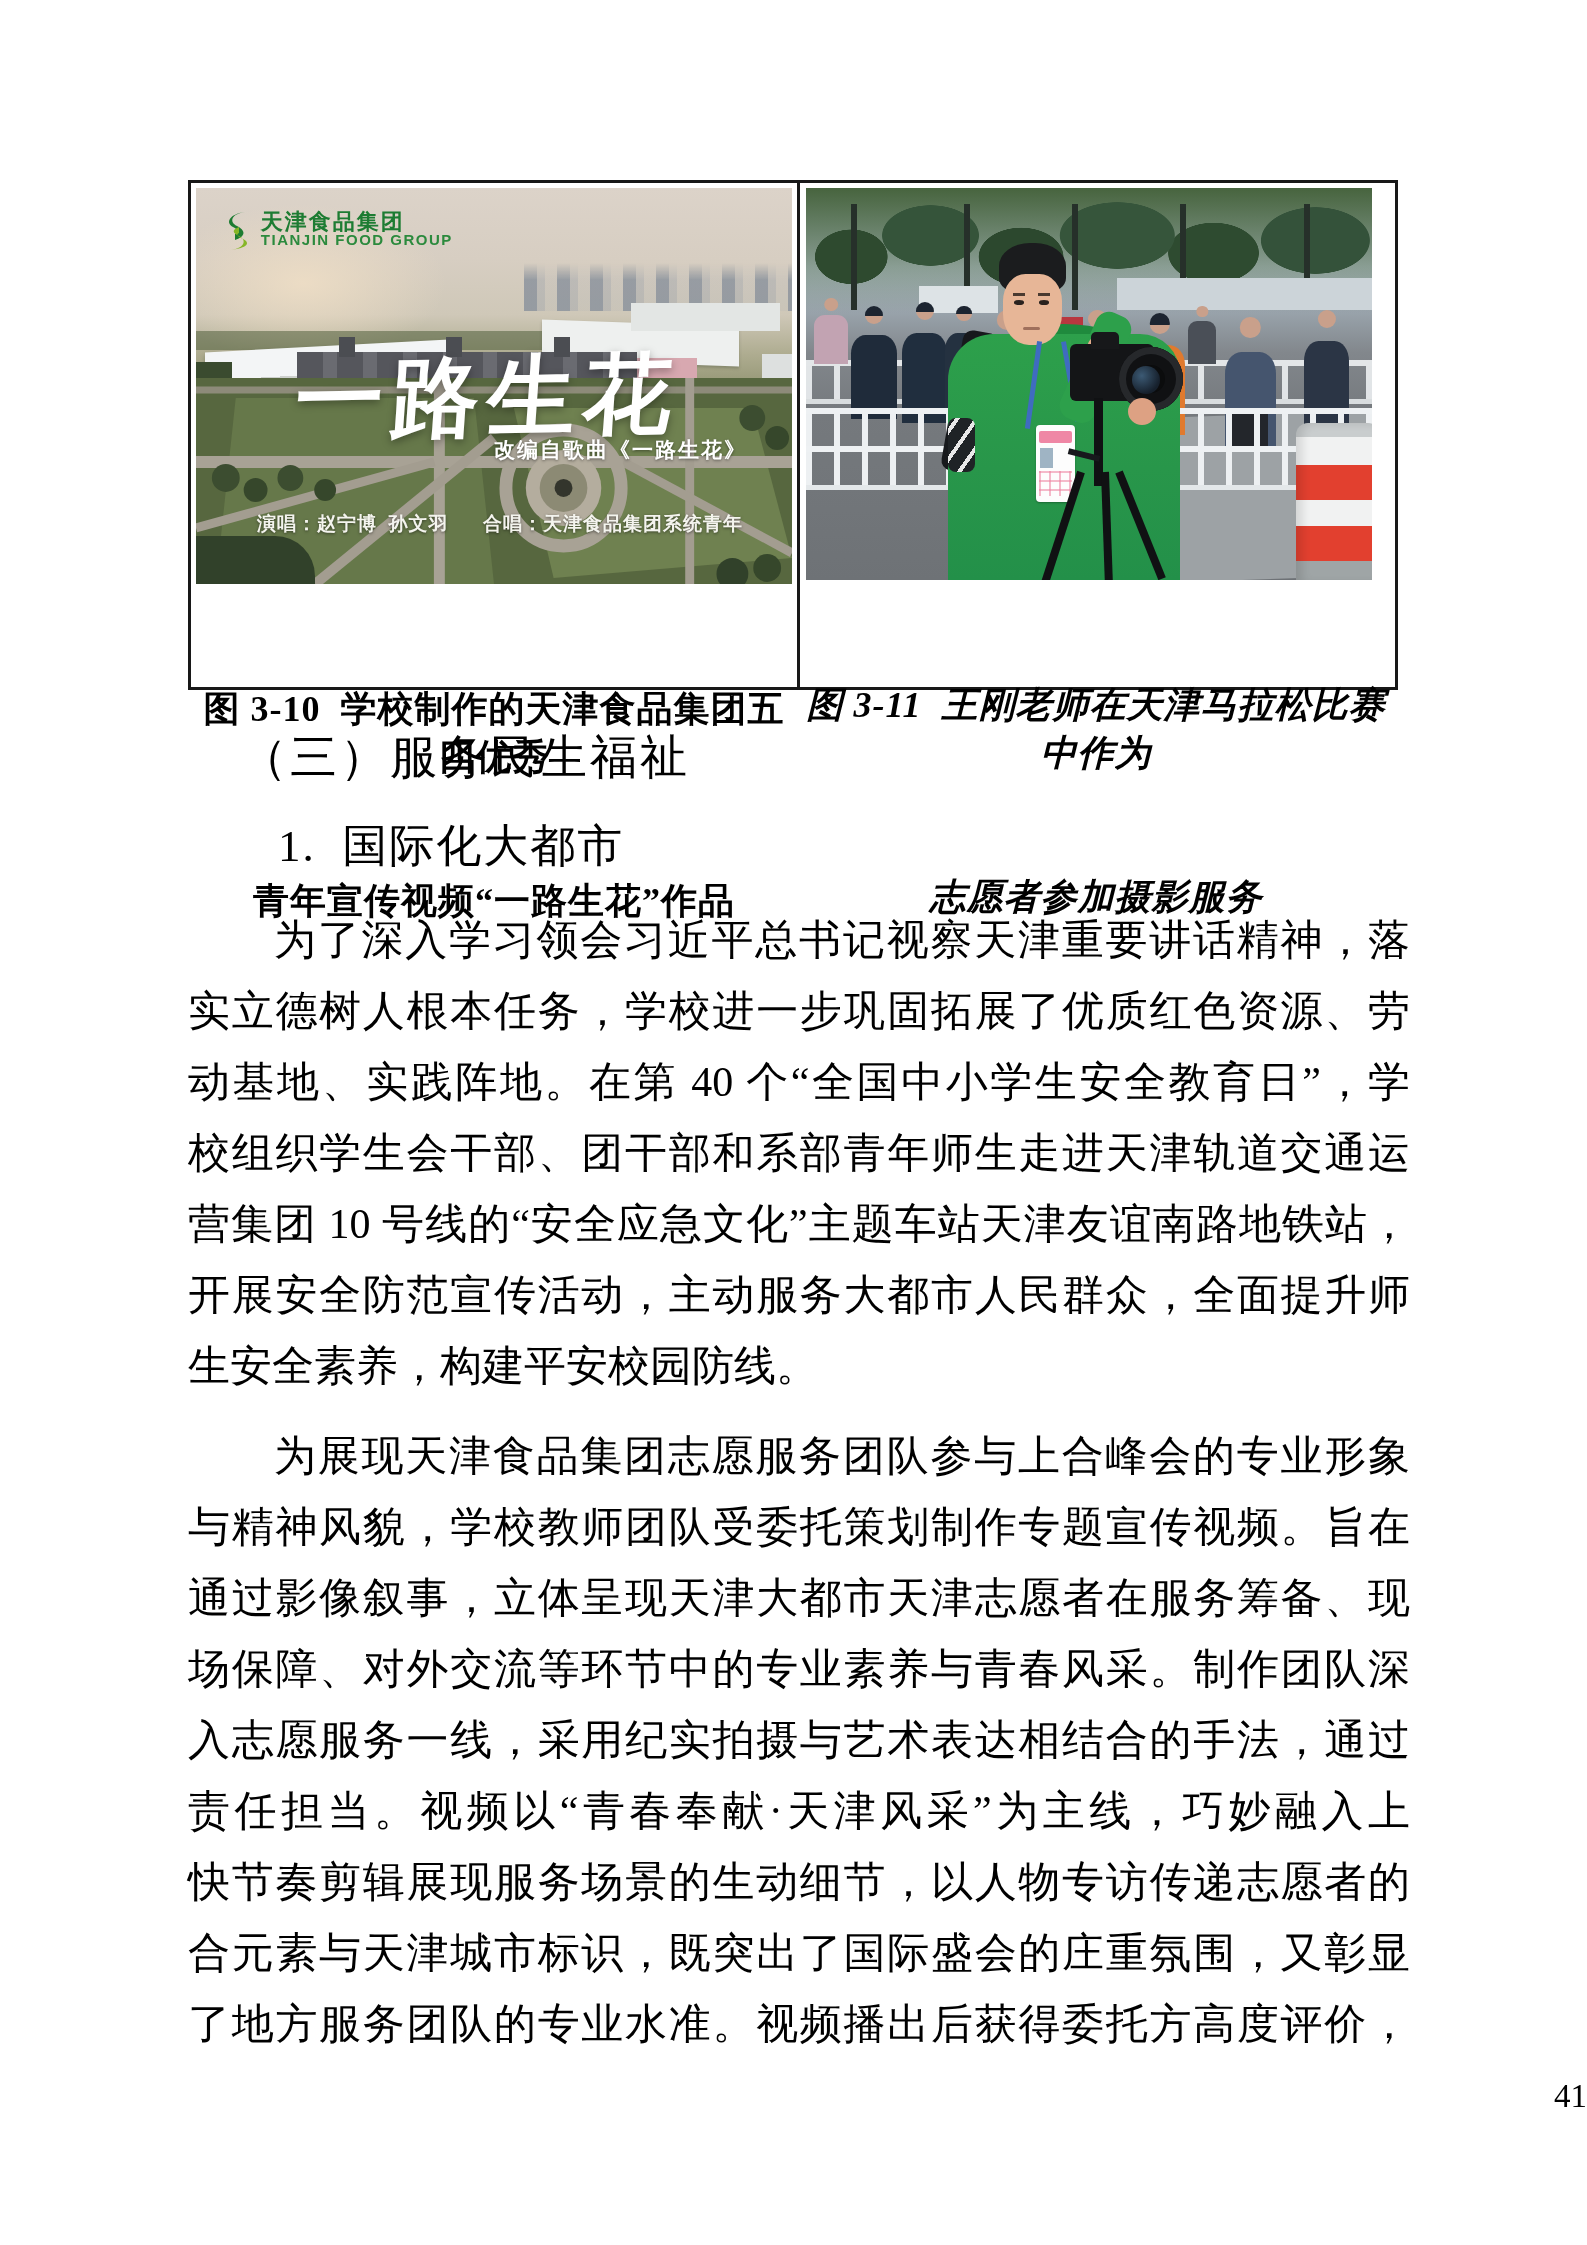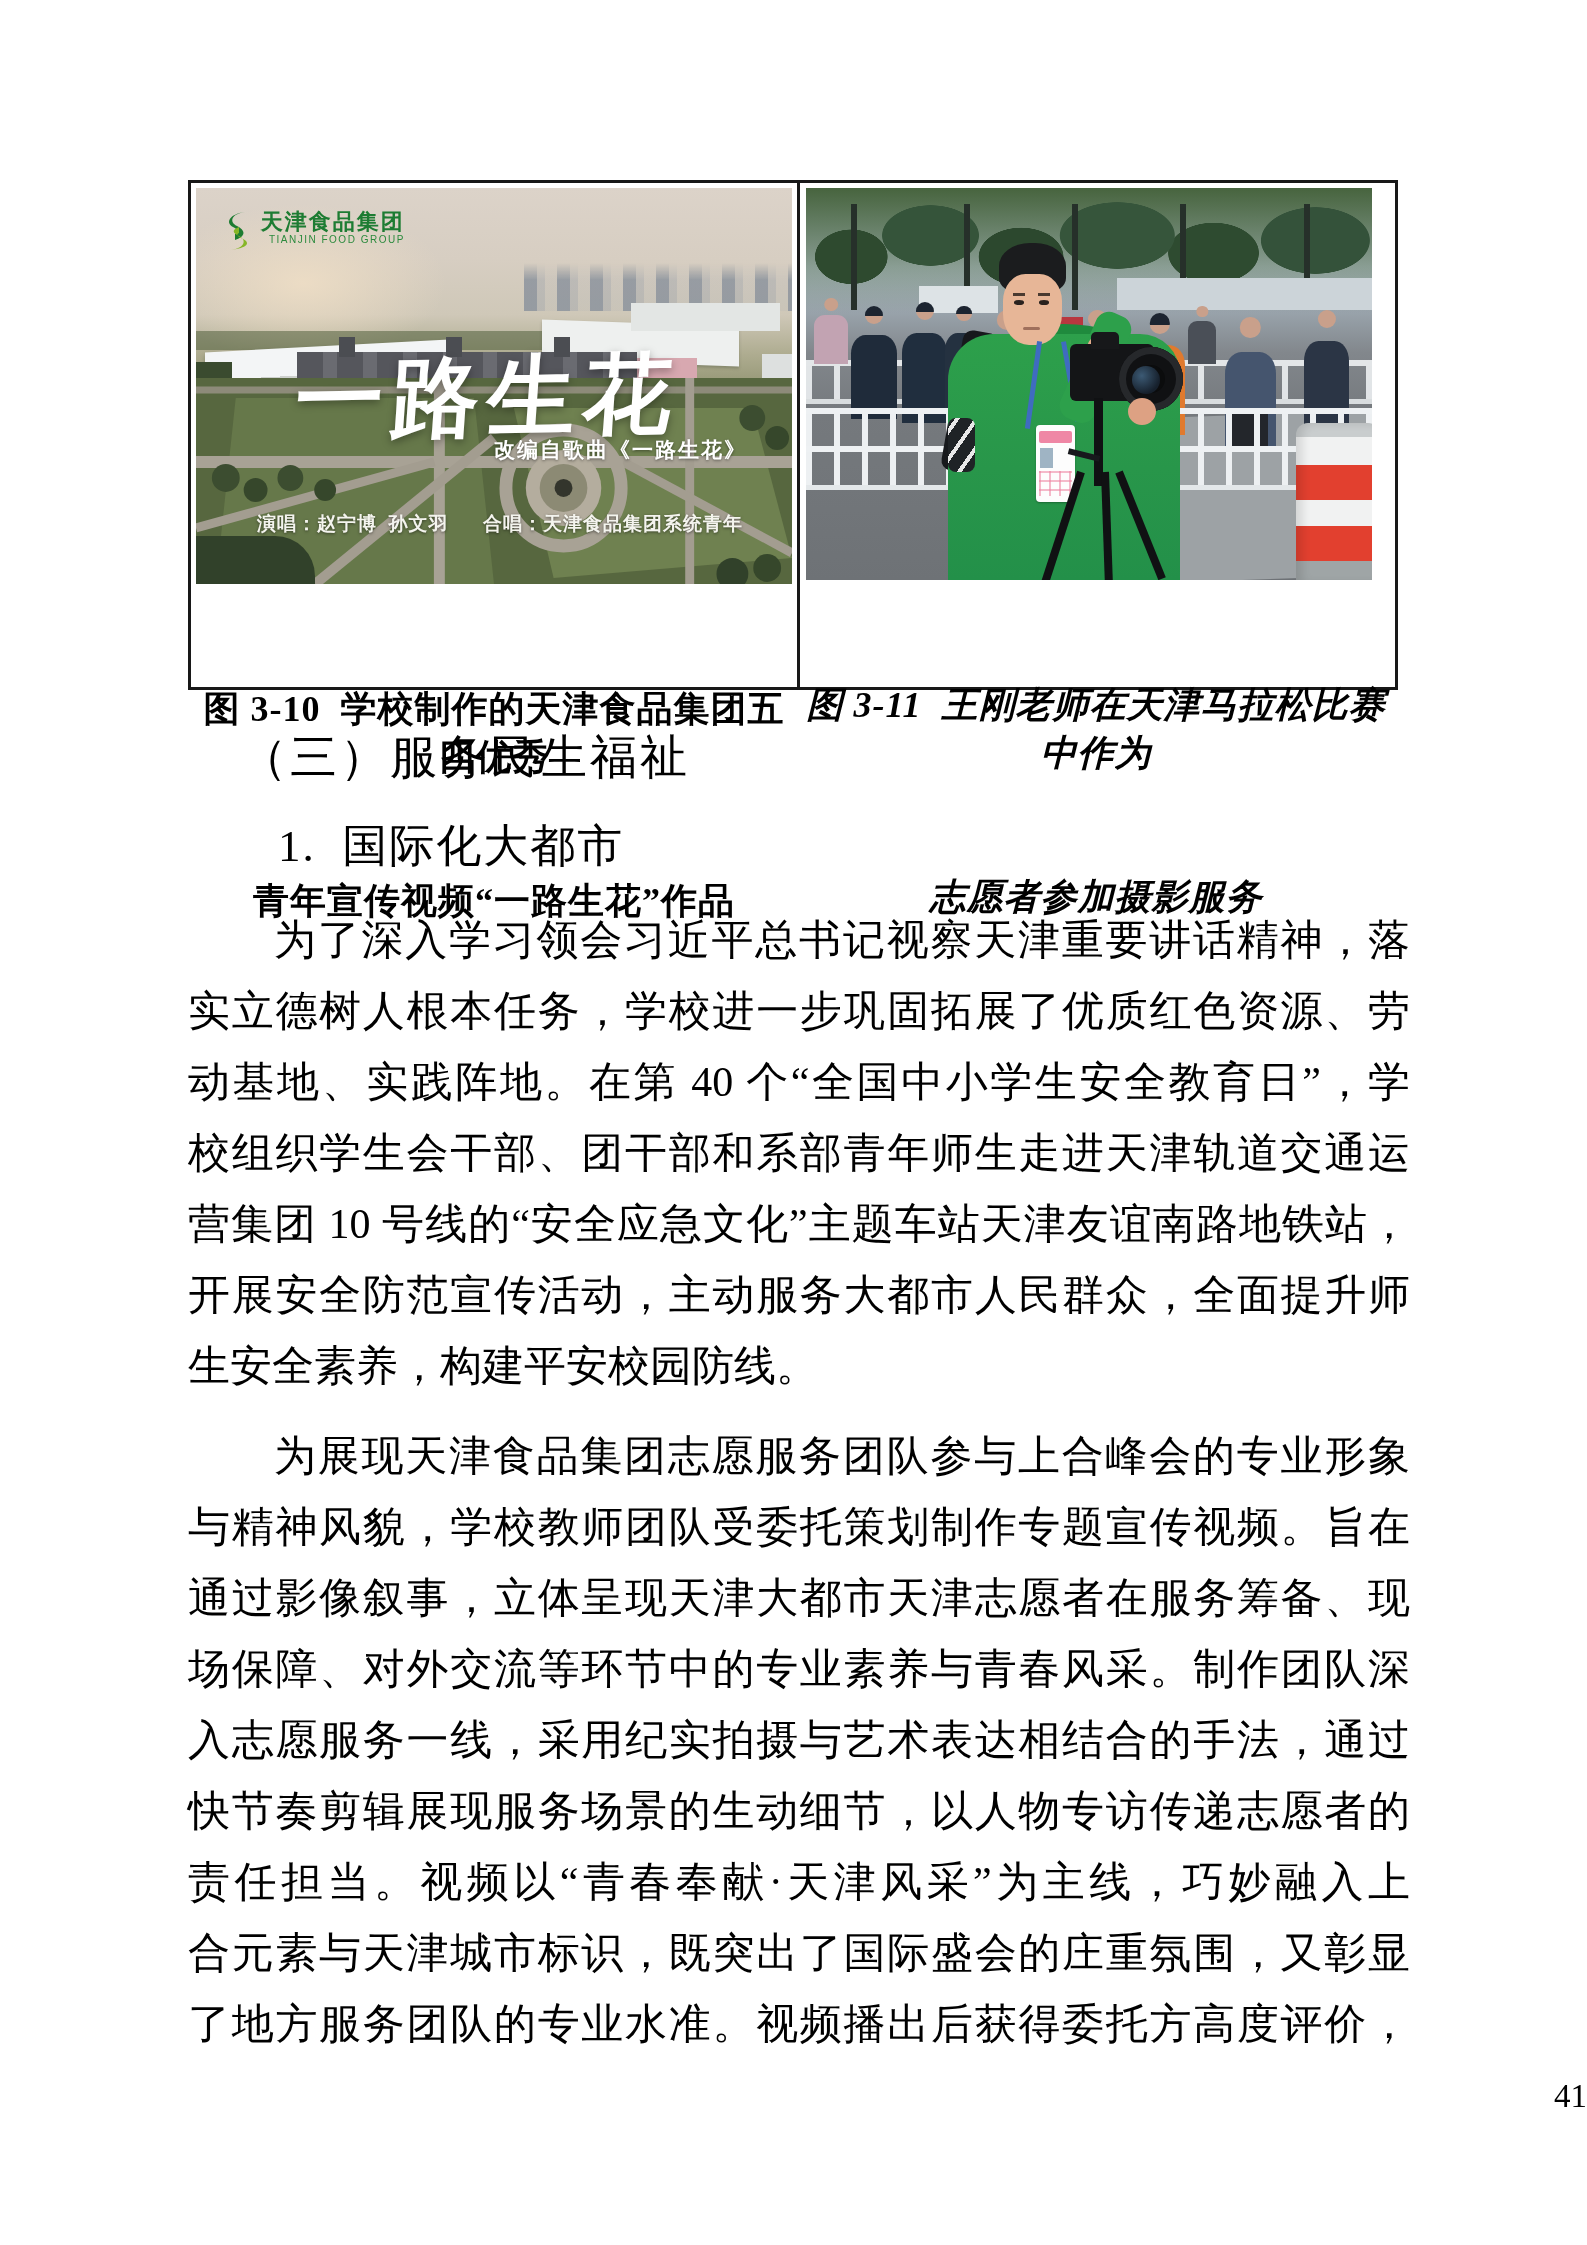--- a/index.html
+++ b/index.html
@@ -52,21 +52,21 @@
     background:repeating-linear-gradient(90deg,#d9cdb2 0 14px,#cabfa5 14px 18px); }
   .chateau-tower { width:16px; height:20px; background:#4b4d52; top:37.5%; }
   .campus-trees-left { left:0; top:44%; width:6%; height:56%; background:#3a4b2f; }
   .campus-trees-corner { left:0; bottom:0; width:20%; height:12%; background:#31412a; border-radius:0 40px 0 0; }
   .campus-lawn-svg { left:0; bottom:0; width:100%; height:52%; }
 
   .campus-logo { left:4.5%; top:5.5%; display:flex; align-items:flex-start; gap:8px; }
   .logo-icon { width:30px; height:42px; }
   .logo-text { color:#1d7c32; font-weight:700; font-size:22px; line-height:24px; letter-spacing:2px;
                font-family:"Liberation Sans","DejaVu Sans",sans-serif; }
-  .logo-sub { color:#2b8a3d; font-weight:400; font-size:10px; letter-spacing:1.5px; line-height:12px;text-align:right; }
+  .logo-sub { color:#2b8a3d; font-weight:700; font-size:15px; letter-spacing:1.5px; line-height:12px; }
 
   .video-title { left:13%; top:38%; width:72%; text-align:center; color:#ffffff;
     font-size:88px; font-weight:700; letter-spacing:8px; transform:skewX(-5deg) rotate(-1deg);
     text-shadow:0 3px 8px rgba(0,0,0,.35); white-space:nowrap; }
   .video-subtitle { left:50%; top:62.5%; color:#ffffff; font-size:21px; font-weight:700;
     letter-spacing:2px; text-shadow:0 1px 3px rgba(0,0,0,.45); white-space:pre-wrap; }
   .video-credits { left:12px; right:0; top:81.5%; text-align:center; color:#f4f4ee; font-size:19px;
     font-weight:700; letter-spacing:1px; text-shadow:0 1px 3px rgba(0,0,0,.5); white-space:pre-wrap; }
 
   
@@ -340,20 +340,20 @@
       <div class="tline just">营集团 10 号线的“安全应急文化”主题车站天津友谊南路地铁站，</div>
       <div class="tline just">开展安全防范宣传活动，主动服务大都市人民群众，全面提升师</div>
       <div class="tline flush">生安全素养，构建平安校园防线。</div>
     </div>
   <div class="para" id="para2">
       <div class="tline just indent">为展现天津食品集团志愿服务团队参与上合峰会的专业形象</div>
       <div class="tline just">与精神风貌，学校教师团队受委托策划制作专题宣传视频。旨在</div>
       <div class="tline just">通过影像叙事，立体呈现天津大都市天津志愿者在服务筹备、现</div>
       <div class="tline just">场保障、对外交流等环节中的专业素养与青春风采。制作团队深</div>
       <div class="tline just">入志愿服务一线，采用纪实拍摄与艺术表达相结合的手法，通过</div>
+      <div class="tline just">责任担当。视频以“青春奉献·天津风采”为主线，巧妙融入上</div>
       <div class="tline just">快节奏剪辑展现服务场景的生动细节，以人物专访传递志愿者的</div>
-      <div class="tline just">责任担当。视频以“青春奉献·天津风采”为主线，巧妙融入上</div>
       <div class="tline just">合元素与天津城市标识，既突出了国际盛会的庄重氛围，又彰显</div>
       <div class="tline just">了地方服务团队的专业水准。视频播出后获得委托方高度评价，</div>
     </div>
 
   <div class="page-number">41</div>
 </div>
 
 </body></html>

